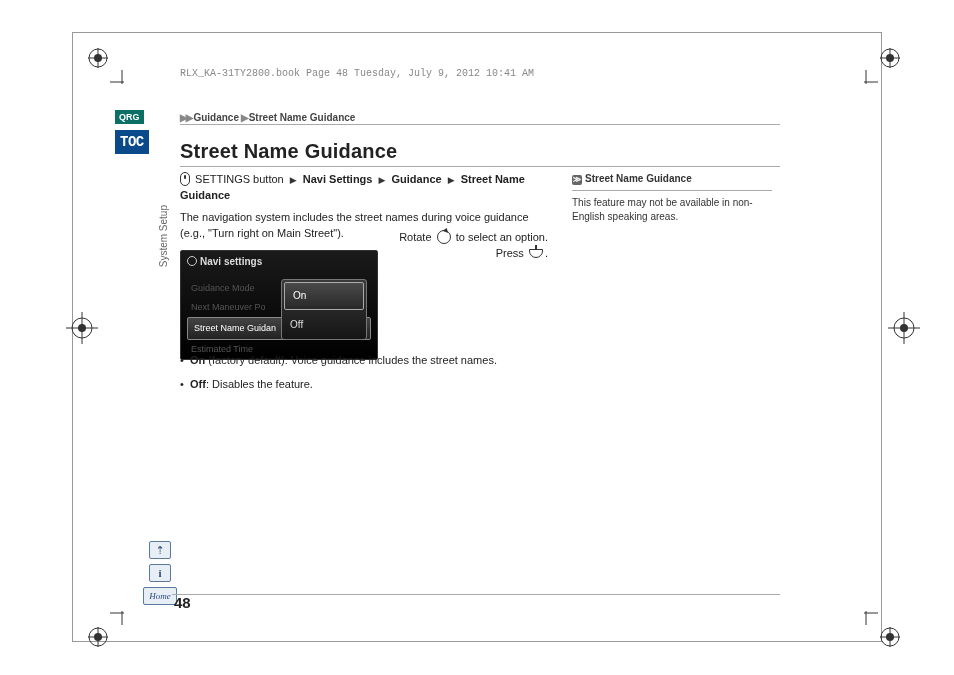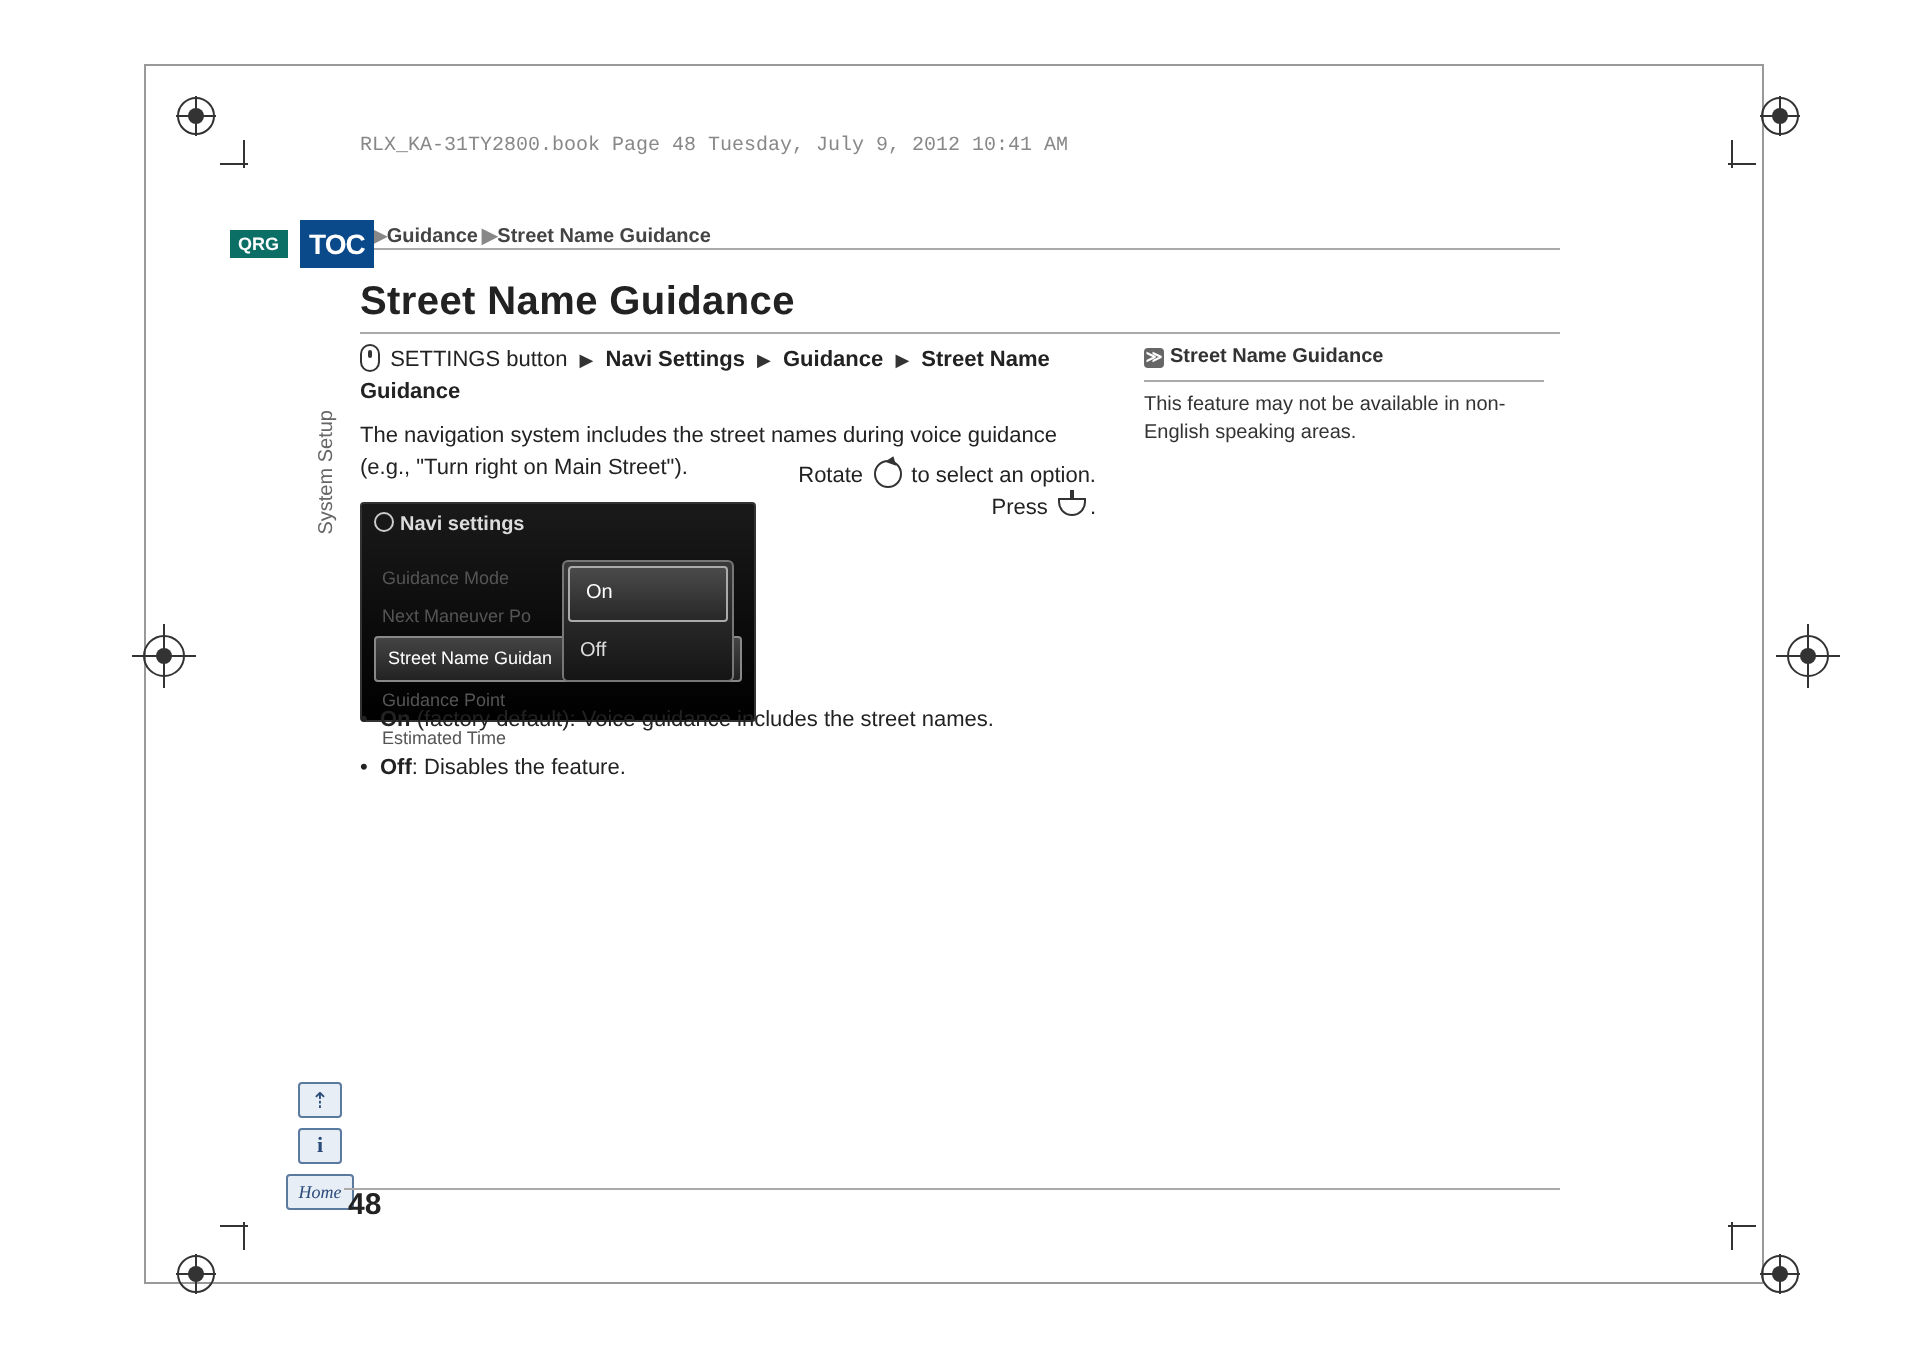--- a/index.html
+++ b/index.html
@@ -50,32 +50,32 @@
   .title {
     position: absolute;
     left: 180px; top: 140px;
     font-size: 20px; font-weight: 700;
     letter-spacing: 0.2px;
   }
   .hr-title { left: 180px; top: 166px; width: 600px; }
   .left-tabs {
     position: absolute;
     left: 115px; top: 110px;
-    display: flex; flex-direction: row; gap: 6px; align-items: center;
+    display: flex; flex-direction: column; gap: 6px; align-items: flex-start;
   }
   .qrg-badge {
     background: #0b6f66; color: #fff;
     font-size: 9px; font-weight: 700;
     padding: 2px 4px;
   }
   .toc-badge {
     background: #0a4a8a; color: #fff;
     font-size: 14px; font-weight: 800;
     padding: 4px 5px;
-    font-family: Liberation Sans, sans-serif;
+    font-family: Liberation Mono, monospace;
     letter-spacing: -0.5px;
   }
   .vlabel {
     position: absolute;
     left: 158px; top: 205px;
     writing-mode: vertical-rl;
     transform: rotate(180deg);
     font-size: 10px; color: #666;
   }
   .content-left {
@@ -223,21 +223,20 @@
     <b>Street Name Guidance</b>
   </div>
   <div>The navigation system includes the street names during voice guidance (e.g., "Turn right on Main Street").</div>
 
   <div class="screenshot">
     <div class="ss-header"><span class="gear"></span><span>Navi settings</span></div>
     <div class="ss-list">
       <div class="ss-item">Guidance Mode</div>
       <div class="ss-item">Next Maneuver Po</div>
       <div class="ss-item hl">Street Name Guidan</div>
-      <div class="ss-item">Guidance Point</div>
       <div class="ss-item">Estimated Time</div>
     </div>
     <div class="ss-popup">
       <div class="opt hl">On</div>
       <div class="opt">Off</div>
     </div>
   </div>
 </div>
 
 <div class="rotate-text">

